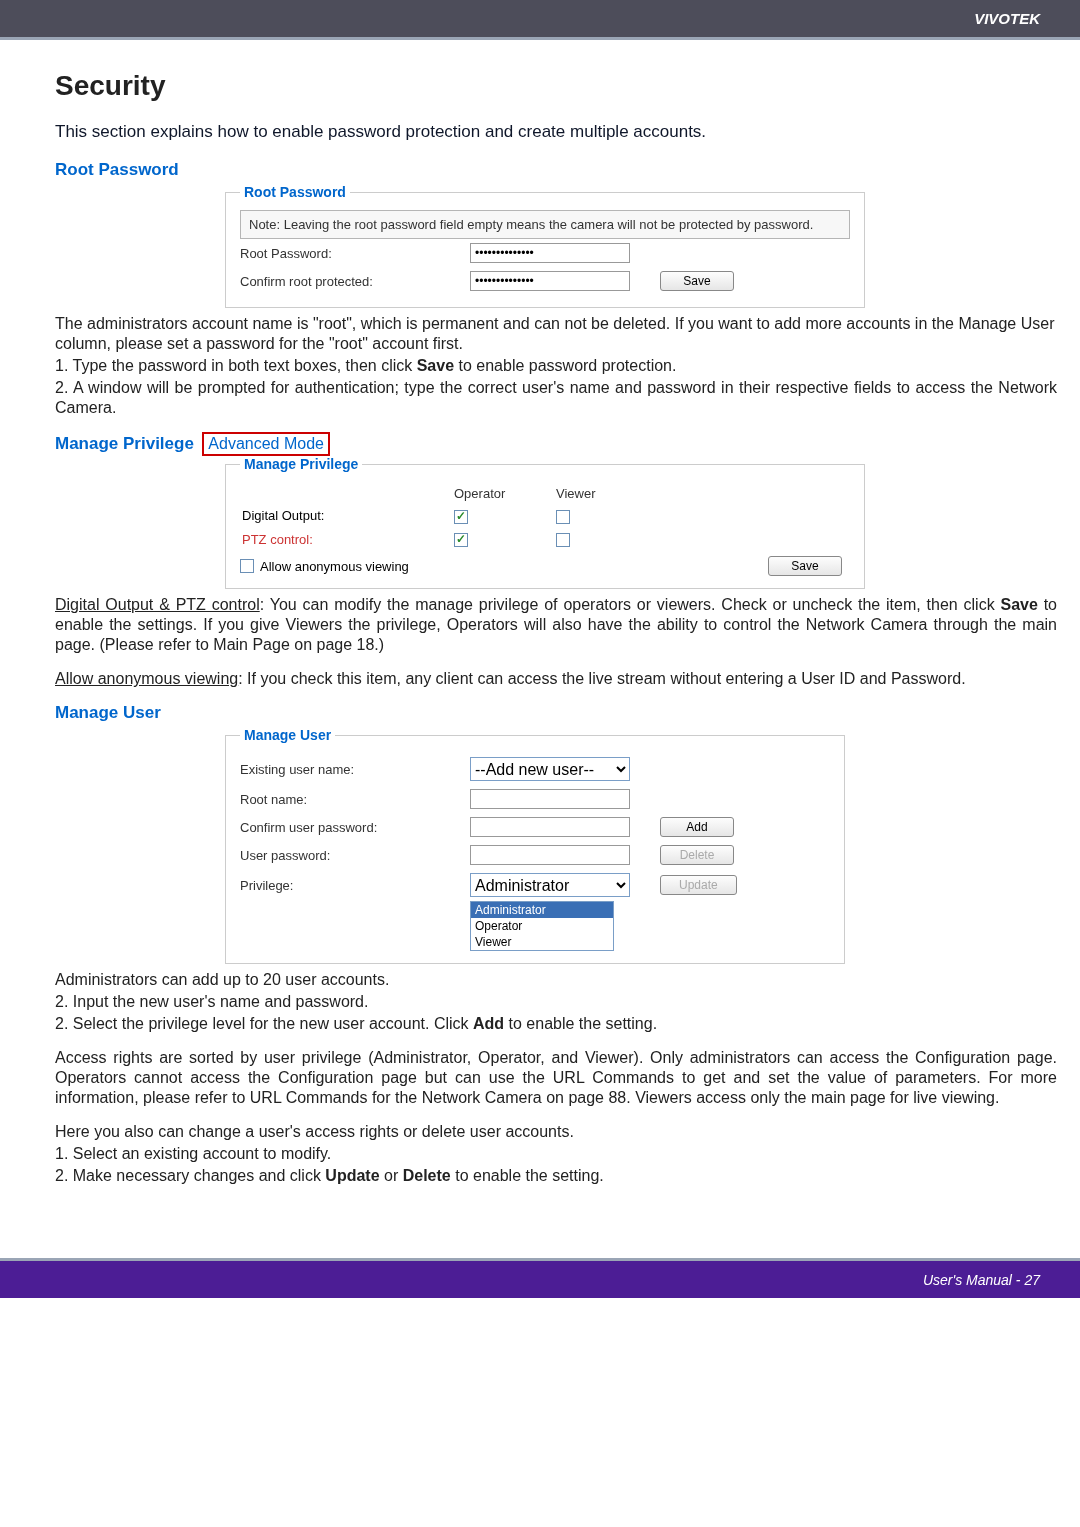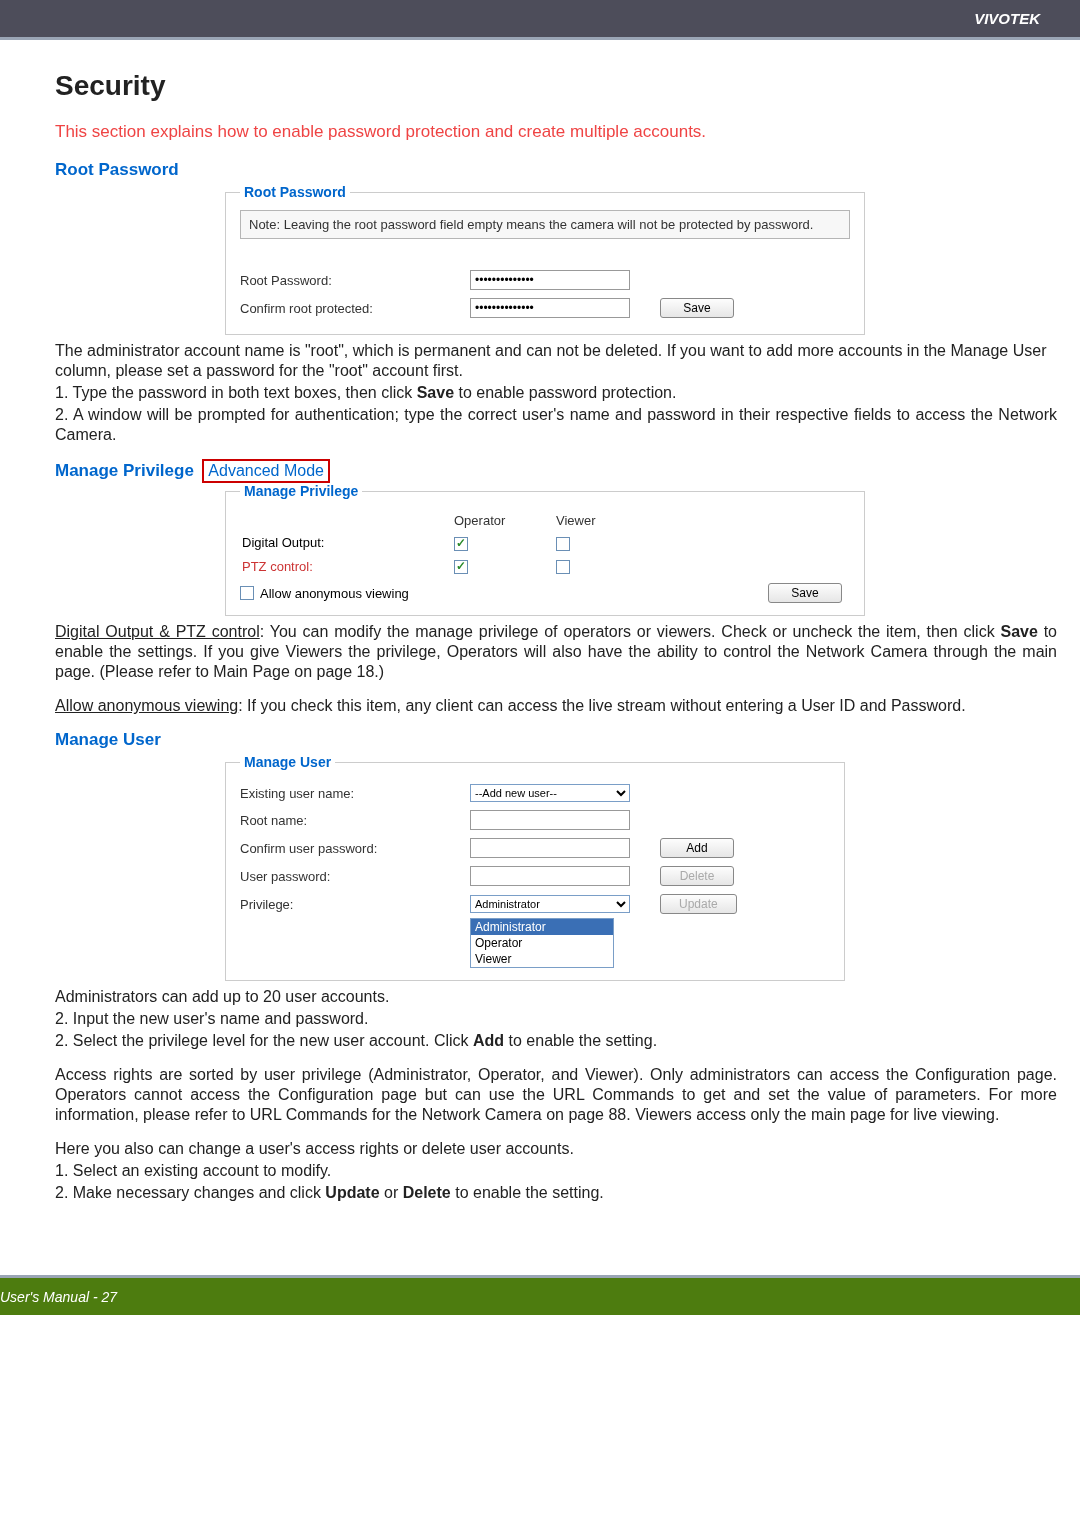--- a/index.html
+++ b/index.html
@@ -29,21 +29,21 @@
     }
     h1 {
       font-size: 28px;
       font-weight: bold;
       margin-bottom: 20px;
       color: #222;
     }
     .intro {
       font-size: 17px;
       margin-bottom: 18px;
-      color: #ef4444;
+      color: #0f172a;
     }
     .section-label {
       color: #0066cc;
       font-weight: bold;
       font-size: 17px;
       margin-bottom: 4px;
     }
     .section-label.adv {
       display: inline;
     }
@@ -69,21 +69,21 @@
       font-weight: bold;
       font-size: 14px;
       padding: 0 4px;
     }
     .note-box {
       border: 1px solid #b5b5b5;
       background: #f7f7f7;
       padding: 6px 8px;
       font-size: 13px;
       color: #333;
-      margin-bottom: 27px;
+      margin-bottom: 0;
     }
     .form-row {
       display: flex;
       align-items: center;
       padding: 4px 0;
     }
     .form-row .lbl {
       width: 230px;
       font-size: 13px;
       color: #333;
@@ -91,23 +91,23 @@
     .form-row input[type="password"],
     .form-row input[type="text"] {
       width: 160px;
       height: 20px;
       border: 1px solid #999;
       padding: 0 4px;
       font-size: 12px;
     }
     .form-row select {
       width: 160px;
-      height: 18px;
+      height: 24px;
       border: 1px solid #7a9ec7;
-      font-size: 11px;
+      font-size: 16px;
       background: #fff;
     }
     .btn {
       border: 1px solid #888;
       background: linear-gradient(#fdfdfd, #e6e6e6);
       border-radius: 3px;
       padding: 2px 18px;
       font-size: 12px;
       margin-left: 30px;
       min-width: 74px;
@@ -159,25 +159,25 @@
       font-size: 16px;
       color: #222;
       line-height: 1.25;
       margin-top: 6px;
     }
     .body-text p { margin-bottom: 14px; }
     .body-text .tight { margin-bottom: 2px; }
     .body-text .just { text-align: justify; }
     .underline { text-decoration: underline; }
     .footer-bar {
-      background: #4d7c0f;
+      background: #4c1d95;
       height: 40px;
       display: flex;
       align-items: center;
-      justify-content: flex-start;
+      justify-content: flex-end;
       padding-right: 40px;
       border-top: 3px solid #9aa5b5;
       margin-top: 30px;
     }
     .footer-bar span {
       color: #fff;
       font-style: italic;
       font-size: 14px;
     }
     .section-row {
@@ -213,21 +213,21 @@
       <input type="password" value="●●●●●●●●●●●●●●" style="">
     </div>
     <div class="form-row">
       <span class="lbl">Confirm root protected:</span>
       <input type="password" value="●●●●●●●●●●●●●●" style="">
       <button class="btn">Save</button>
     </div>
   </fieldset>
 
   <div class="body-text">
-    <p class="tight">The administrator account name is "root", which is permanent and can not be deleted. If you want to add more accounts in the Manage User column, please set a password for the "root" account first.</p>
+    <p class="tight">The administrators account name is "root", which is permanent and can not be deleted. If you want to add more accounts in the Manage User column, please set a password for the "root" account first.</p>
     <p class="tight">
       <span>1. Type the password in both text boxes, then click </span><b>Save</b><span> to enable password protection.</span>
     </p>
     <p class="just" style="padding-left:0;">2. A window will be prompted for authentication; type the correct user's name and password in their respective fields to access the Network Camera.</p>
   </div>
 
   <div style="">
     <span class="section-label adv">Manage Privilege</span>
     <span class="adv-badge">Advanced Mode</span>
   </div>

